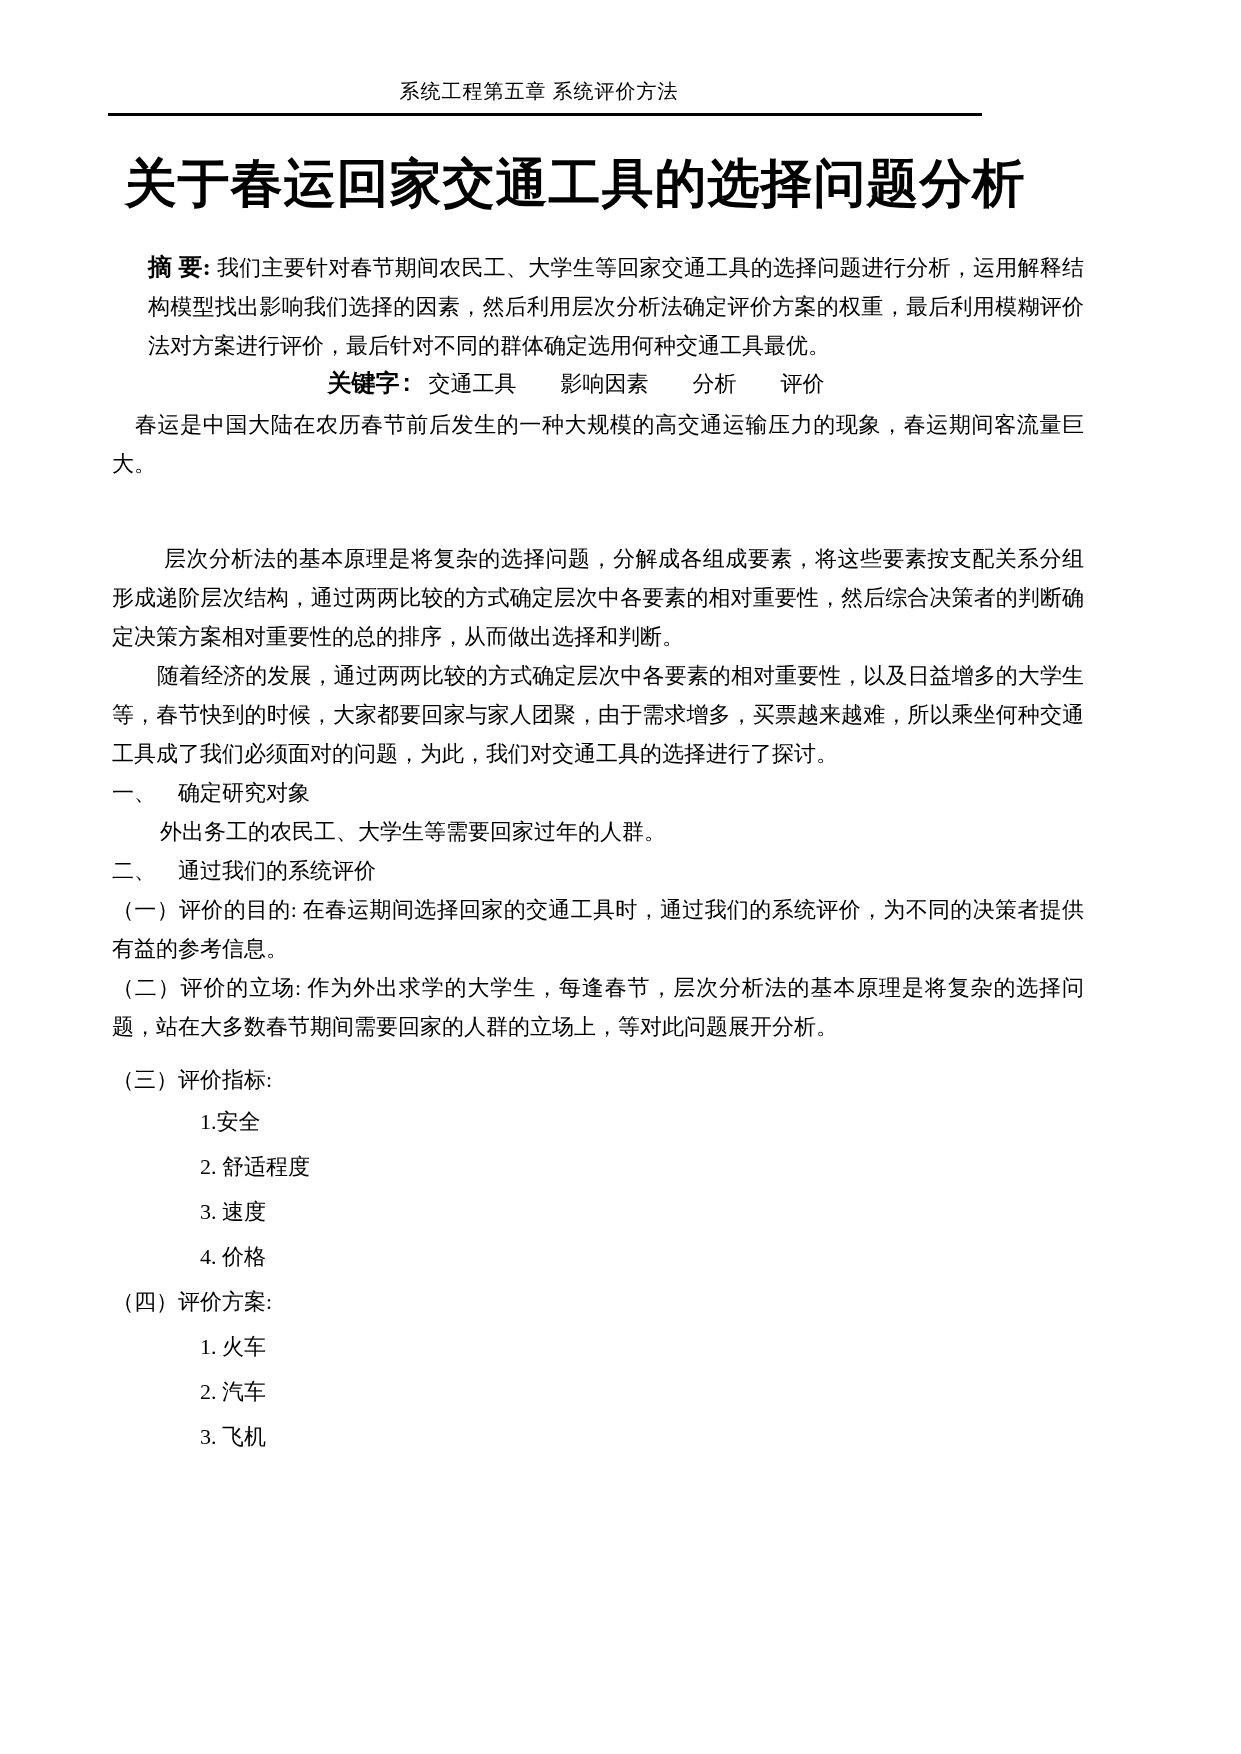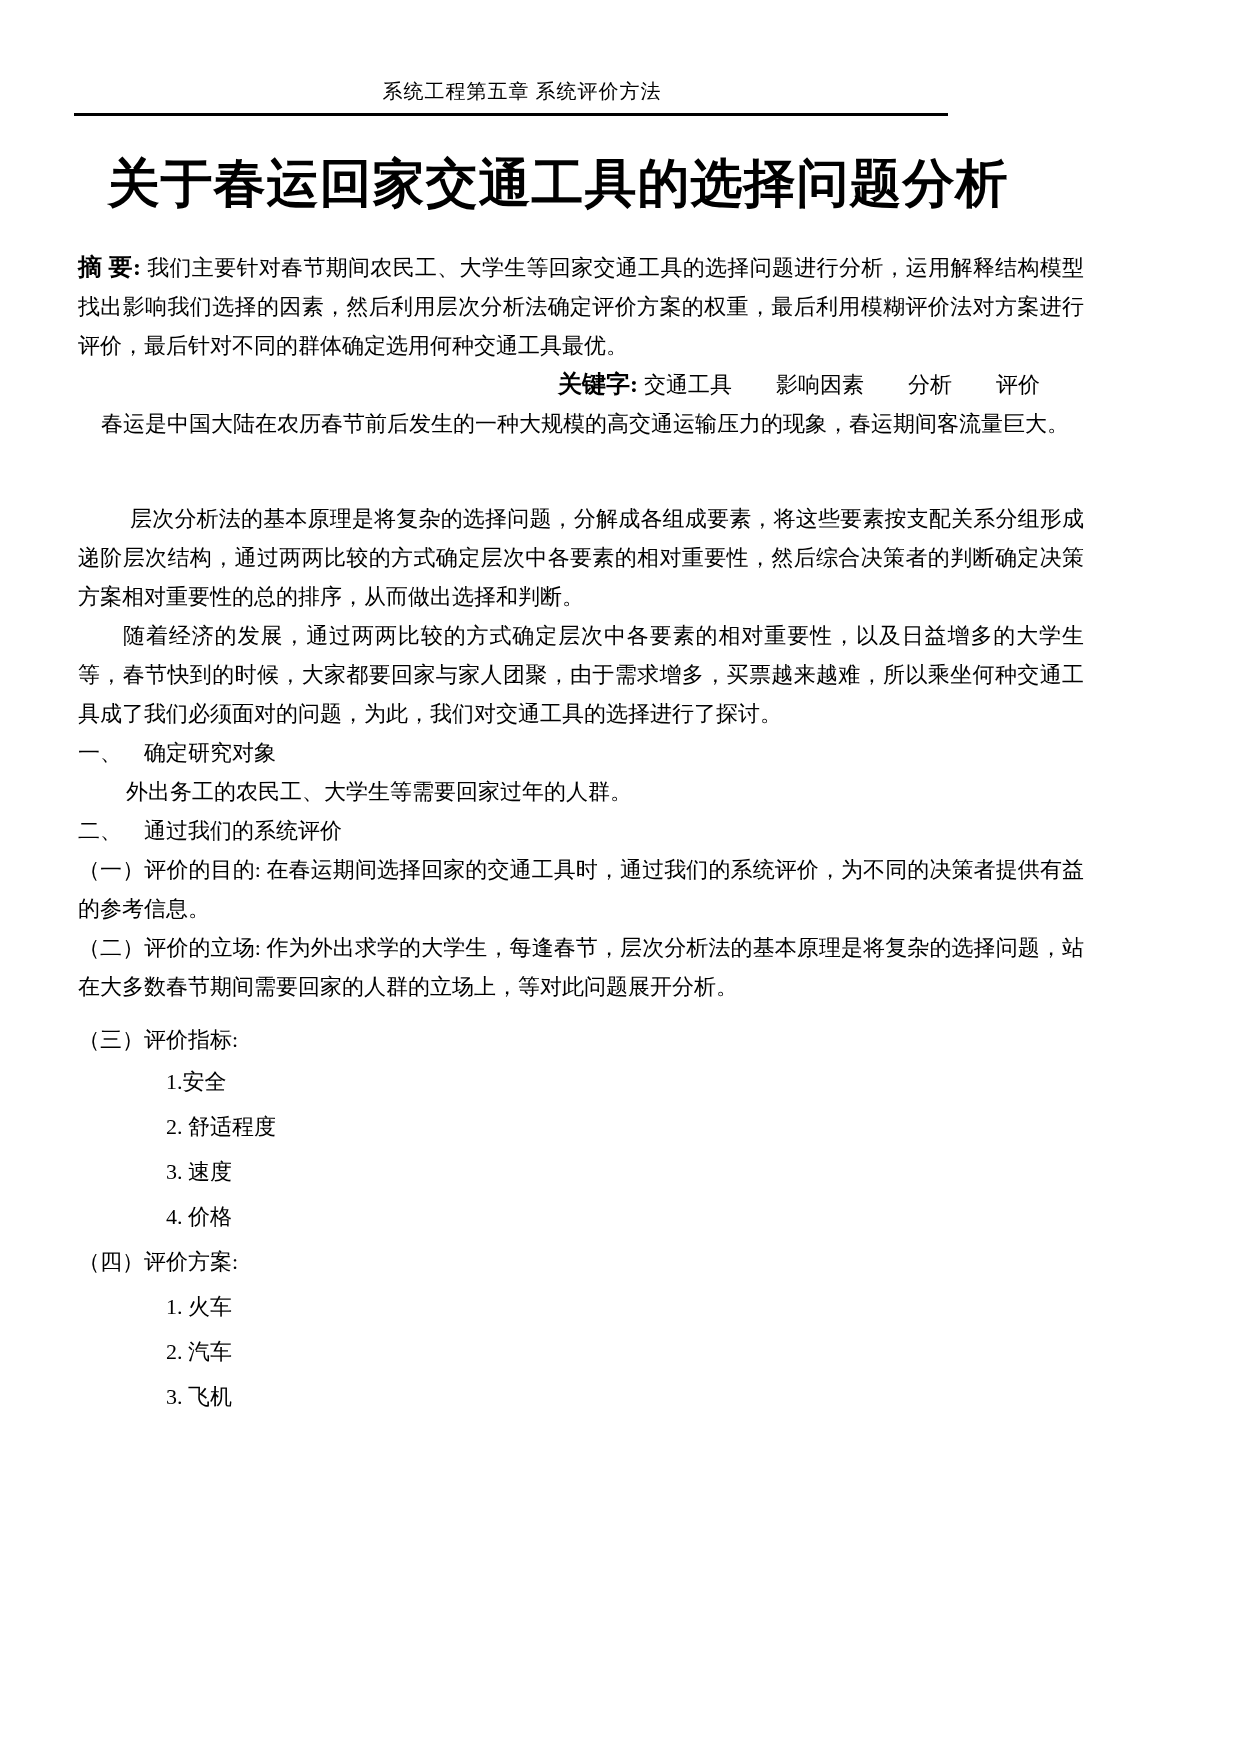--- a/index.html
+++ b/index.html
@@ -5,21 +5,21 @@
   html,body{margin:0;padding:0;background:#ffffff;}
   body{
     width:1241px;height:1754px;
     font-family:"Liberation Serif","DejaVu Serif",serif;
     color:#000;
     -webkit-font-smoothing:antialiased;
   }
   .page{
     box-sizing:border-box;
     width:1241px;height:1486px;
-    padding:78px 157px 0 78px;
+    padding:78px 157px 0 112px;
     overflow:hidden;
   }
   .hdr{
     margin:0;
     font-size:20px;line-height:26px;
     text-align:center;
     transform:translateX(-59px);
     letter-spacing:1px;
   }
   .rule{
@@ -33,22 +33,22 @@
     text-align:center;
     transform:translateX(-23px);
     letter-spacing:1px;
   }
   p{margin:0;}
   .body-text{
     font-size:22px;line-height:39px;
     text-align:justify;
   }
   .lbl{font-weight:bold;font-size:24px;}
-  .abstract{margin-top:40px;}
-  .keywords{text-align:right;}
+  .abstract{margin-top:40px;margin-left:36px;}
+  .keywords{text-align:center;font-family:Liberation Mono, monospace;}
   .kw-item{display:inline-block;margin-right:44px;}
   .background{margin-top:47px;}
   .p-chunyun{text-indent:23px;}
   .p-ahp{margin-top:56px;text-indent:52px;}
   .p-economy{text-indent:45px;}
   .sec-body{text-indent:48px;}
   .i3-heading{margin-top:14px;}
   .list-item{
     font-size:22px;line-height:45px;
     padding-left:88px;

